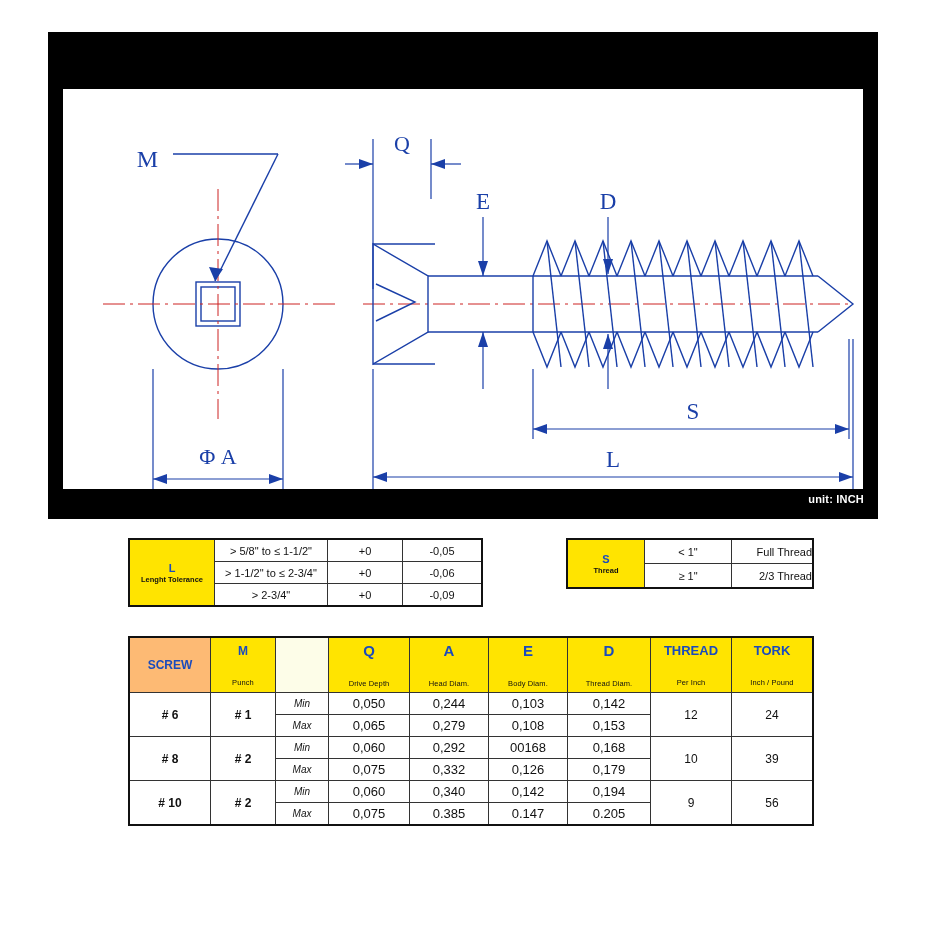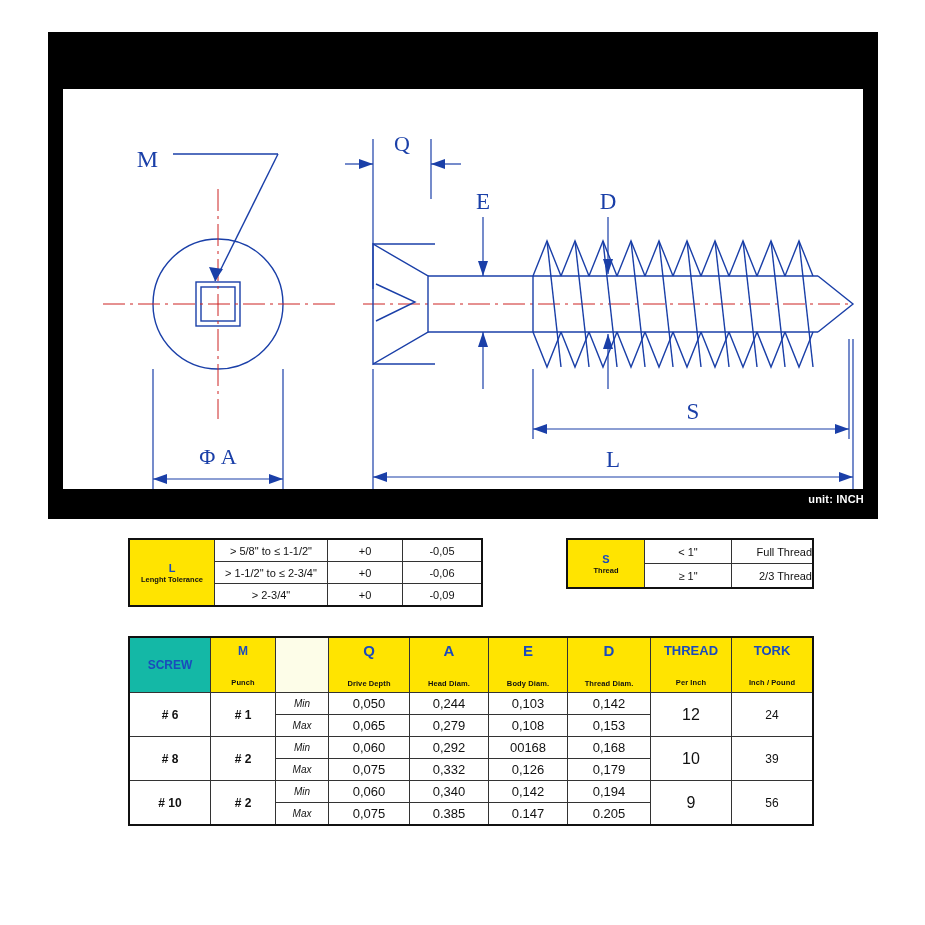--- a/index.html
+++ b/index.html
@@ -102,49 +102,49 @@
     position: absolute;
     left: 128px;
     top: 636px;
     border: 2px solid #111111;
   }
   #spec-table td { height: 21px; }
   #spec-table thead td {
     height: 54px;
   }
   #spec-table .hdr-blue {
-    background: #14b8a6;
+    background: #fdba74;
     color: #1a4bbd;
     font-weight: bold;
     font-size: 13px;
   }
   #spec-table .hdr-yellow {
     background: #ffe400;
     color: #1a4bbd;
     font-weight: bold;
     font-size: 15px;
   }
   #spec-table .hdr-yellow.small { font-size: 13px; }
   #spec-table .hdr-yellow .sub {
     display: block;
     font-size: 7.5px;
     color: #111111;
-    font-weight: bold;
+    font-weight: normal;
     margin-top: 20px;
     letter-spacing: .1px;
   }
   #spec-table .hdr-blank { background: #fdfde8; }
   #spec-table .c-screw { width: 80px; font-weight: bold; font-size: 12px; }
   #spec-table .c-punch { width: 64px; font-weight: bold; font-size: 12px; }
   #spec-table .c-minmax { width: 52px; font-size: 10px; font-style: italic; }
   #spec-table .c-q { width: 80px; }
   #spec-table .c-a { width: 78px; }
   #spec-table .c-e { width: 78px; }
   #spec-table .c-d { width: 82px; }
-  #spec-table .c-thread { width: 80px; font-size: 16px; }
+  #spec-table .c-thread { width: 80px; font-size: 12px; }
   #spec-table .c-tork { width: 80px; font-size: 12px; }
   #spec-table .val { font-size: 13px; }
 </style>
 </head>
 <body>
 
 <div id="drawing-panel">
 
   <div id="drawing-canvas">
     <svg width="800" height="400" viewBox="0 0 800 400">

